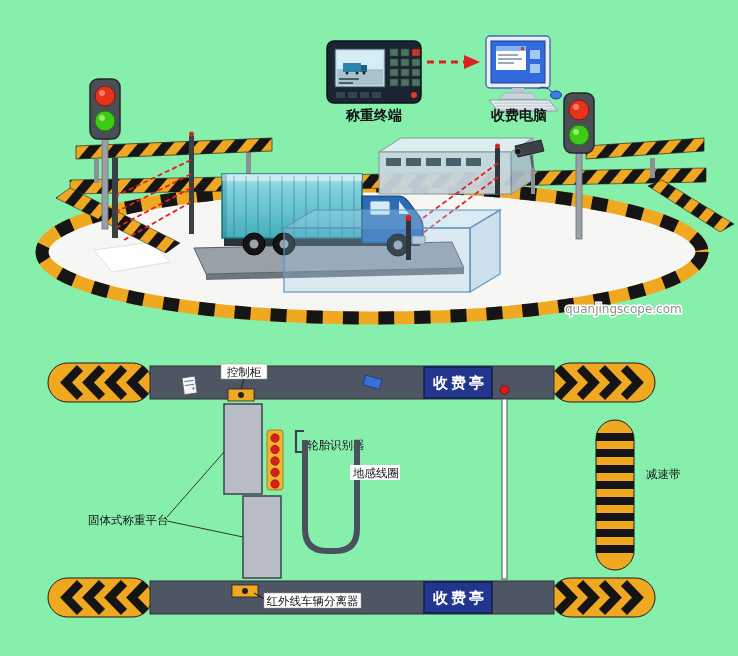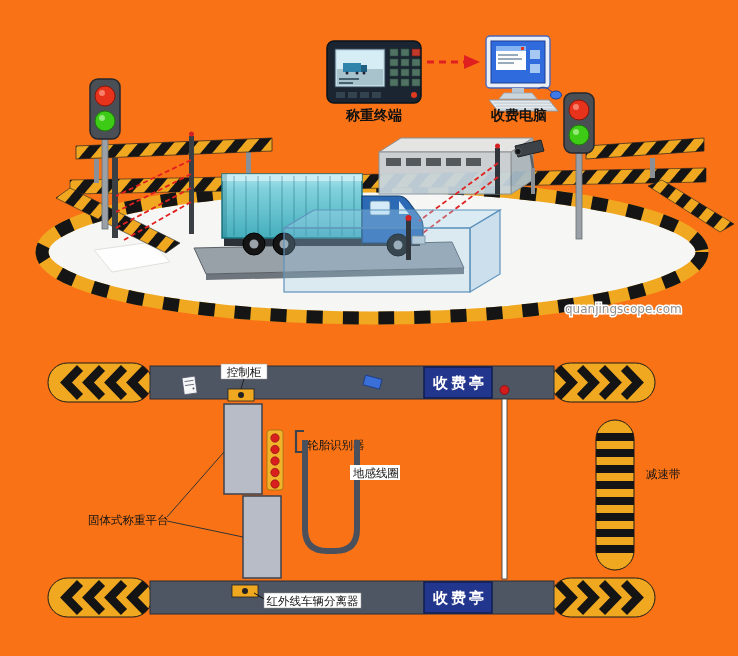--- a/index.html
+++ b/index.html
@@ -1,16 +1,16 @@
 <!DOCTYPE html>
 <html><head>
 <meta charset="utf-8">
 <style>
   html,body{margin:0;padding:0;background:#ffffff;}
-  .page{position:relative;width:738px;height:656px;background:#f97316;overflow:hidden;
+  .page{position:relative;width:738px;height:656px;background:#86efac;overflow:hidden;
         font-family:"DejaVu Sans","Liberation Sans",sans-serif;}
   svg{display:block;}
   text{font-family:"DejaVu Sans","Liberation Sans",sans-serif;}
   .lbl{font-size:11.5px;fill:#141414;}
   .lbl-bold{font-size:14px;font-weight:700;fill:#111111;}
   .booth-txt{font-size:15px;font-weight:700;fill:#ffffff;letter-spacing:3px;}
   .wm{font-size:12px;fill:#8f8f8f;stroke:#ffffff;stroke-width:3px;paint-order:stroke;}
 </style>
 </head>
 <body>

